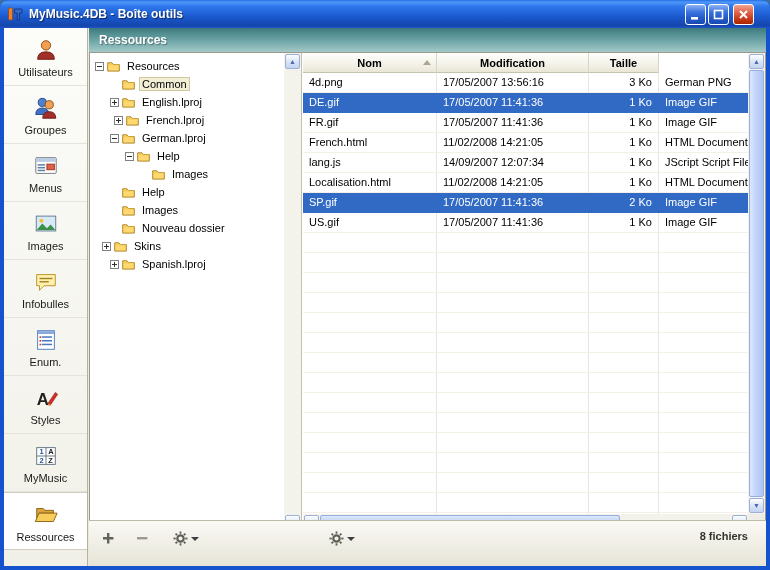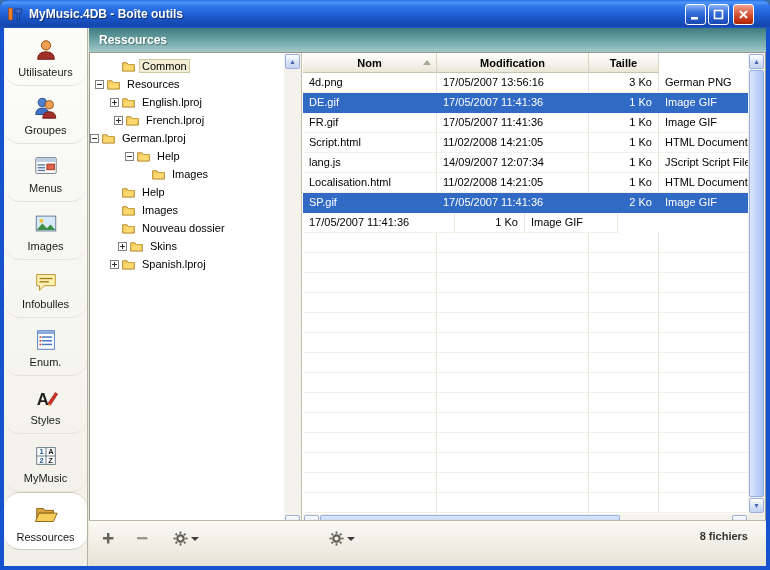--- a/index.html
+++ b/index.html
@@ -14,21 +14,21 @@
     display:flex;align-items:center;justify-content:center;cursor:default;}
   .btn-min,.btn-max{background:linear-gradient(180deg,#8FB2F2 0%,#3C76E0 35%,#2258C8 70%,#1A4AB0 100%);}
   .btn-close{background:linear-gradient(180deg,#F2A38E 0%,#E06A50 35%,#C93A1C 72%,#A82600 100%);}
   .btn-min{right:64px;}.btn-max{right:41px;}.btn-close{right:16px;}
   
   #content{position:absolute;left:4px;top:28px;width:762px;height:538px;background:#ECE9D8;}
   
   #sidebar{position:absolute;left:0;top:0;width:84px;height:538px;
     background:linear-gradient(180deg,#FCFCF9 0%,#F1F0E8 100%);border-right:1px solid #B5B2A3;overflow:hidden;}
   .side-item{height:58px;display:flex;flex-direction:column;align-items:center;justify-content:center;
-    border-bottom:1px solid #E6E4DA;cursor:default;border-radius:16px;}
+    border-bottom:1px solid #E6E4DA;cursor:default;}
   .side-item.selected{background:#FFFFFF;border-top:1px solid #D0CDC0;border-bottom:1px solid #D0CDC0;}
   .side-icon{height:30px;display:flex;align-items:center;justify-content:center;}
   .side-label{font-size:11px;color:#1A1A1A;margin-top:1px;}
   
   #main{position:absolute;left:85px;top:0;right:0;bottom:0;}
   #header-bar{position:absolute;left:0;top:0;right:0;height:24px;
     background:linear-gradient(180deg,#3D7A7E 0%,#6BA3A5 50%,#A3C9C8 100%);
     color:#fff;font-weight:bold;font-size:12px;line-height:24px;padding-left:10px;
     text-shadow:1px 1px 1px rgba(0,0,0,.35);}
   #workspace{position:absolute;left:0;top:24px;right:0;height:480px;background:#fff;border:1px solid #9C9A8C;}
@@ -217,44 +217,44 @@
 
     <div id="main">
       <div id="header-bar">
         <span>Ressources</span>
       </div>
 
       <div id="workspace">
 
         <div id="tree-panel">
           <div id="tree-rows">
-              <div class="tree-row" style="padding-left: 20px;">
-                <span class="tree-exp"></span>
-                <span class="tree-folder">
-                  <svg width="13" height="11" viewBox="0 0 13 11">
-                    <path d="M0.7 1.8 h4.3 l1.4 1.7 h5.9 v6.6 H0.7 z" fill="#FFD870" stroke="#A87C18" stroke-width="0.9"></path>
-                    <path d="M0.7 3.8 h11.6" stroke="#E8C050" stroke-width="0.7"></path>
-                  </svg>
-                </span>
-                <span class="tree-label selected">Common</span>
-              </div>
               <div class="tree-row" style="padding-left: 5px;">
                 <span class="tree-exp">
                   <svg width="9" height="9" viewBox="0 0 9 9">
                     <rect x="0.5" y="0.5" width="8" height="8" fill="#fff" stroke="#808080"></rect>
                     <line x1="2" y1="4.5" x2="7" y2="4.5" stroke="#303030"></line>
                   </svg>
                 </span>
                 <span class="tree-folder">
                   <svg width="13" height="11" viewBox="0 0 13 11">
                     <path d="M0.7 1.8 h4.3 l1.4 1.7 h5.9 v6.6 H0.7 z" fill="#FFD870" stroke="#A87C18" stroke-width="0.9"></path>
                     <path d="M0.7 3.8 h11.6" stroke="#E8C050" stroke-width="0.7"></path>
                   </svg>
                 </span>
                 <span class="tree-label">Resources</span>
+              </div>
+              <div class="tree-row" style="padding-left: 20px;">
+                <span class="tree-exp"></span>
+                <span class="tree-folder">
+                  <svg width="13" height="11" viewBox="0 0 13 11">
+                    <path d="M0.7 1.8 h4.3 l1.4 1.7 h5.9 v6.6 H0.7 z" fill="#FFD870" stroke="#A87C18" stroke-width="0.9"></path>
+                    <path d="M0.7 3.8 h11.6" stroke="#E8C050" stroke-width="0.7"></path>
+                  </svg>
+                </span>
+                <span class="tree-label selected">Common</span>
               </div>
               <div class="tree-row" style="padding-left: 20px;">
                 <span class="tree-exp">
                   <svg width="9" height="9" viewBox="0 0 9 9">
                     <rect x="0.5" y="0.5" width="8" height="8" fill="#fff" stroke="#808080"></rect>
                     <line x1="2" y1="4.5" x2="7" y2="4.5" stroke="#303030"></line>
                     <line x1="4.5" y1="2" x2="4.5" y2="7" stroke="#303030"></line>
                   </svg>
                 </span>
                 <span class="tree-folder">
@@ -274,21 +274,21 @@
                   </svg>
                 </span>
                 <span class="tree-folder">
                   <svg width="13" height="11" viewBox="0 0 13 11">
                     <path d="M0.7 1.8 h4.3 l1.4 1.7 h5.9 v6.6 H0.7 z" fill="#FFD870" stroke="#A87C18" stroke-width="0.9"></path>
                     <path d="M0.7 3.8 h11.6" stroke="#E8C050" stroke-width="0.7"></path>
                   </svg>
                 </span>
                 <span class="tree-label">French.lproj</span>
               </div>
-              <div class="tree-row" style="">
+              <div class="tree-row" style="padding-left: 20px;">
                 <span class="tree-exp">
                   <svg width="9" height="9" viewBox="0 0 9 9">
                     <rect x="0.5" y="0.5" width="8" height="8" fill="#fff" stroke="#808080"></rect>
                     <line x1="2" y1="4.5" x2="7" y2="4.5" stroke="#303030"></line>
                   </svg>
                 </span>
                 <span class="tree-folder">
                   <svg width="13" height="11" viewBox="0 0 13 11">
                     <path d="M0.7 1.8 h4.3 l1.4 1.7 h5.9 v6.6 H0.7 z" fill="#FFD870" stroke="#A87C18" stroke-width="0.9"></path>
                     <path d="M0.7 3.8 h11.6" stroke="#E8C050" stroke-width="0.7"></path>
@@ -344,21 +344,21 @@
               <div class="tree-row" style="padding-left: 20px;">
                 <span class="tree-exp"></span>
                 <span class="tree-folder">
                   <svg width="13" height="11" viewBox="0 0 13 11">
                     <path d="M0.7 1.8 h4.3 l1.4 1.7 h5.9 v6.6 H0.7 z" fill="#FFD870" stroke="#A87C18" stroke-width="0.9"></path>
                     <path d="M0.7 3.8 h11.6" stroke="#E8C050" stroke-width="0.7"></path>
                   </svg>
                 </span>
                 <span class="tree-label">Nouveau dossier</span>
               </div>
-              <div class="tree-row" style="padding-left: 28px;">
+              <div class="tree-row" style="padding-left: 12px;">
                 <span class="tree-exp">
                   <svg width="9" height="9" viewBox="0 0 9 9">
                     <rect x="0.5" y="0.5" width="8" height="8" fill="#fff" stroke="#808080"></rect>
                     <line x1="2" y1="4.5" x2="7" y2="4.5" stroke="#303030"></line>
                     <line x1="4.5" y1="2" x2="4.5" y2="7" stroke="#303030"></line>
                   </svg>
                 </span>
                 <span class="tree-folder">
                   <svg width="13" height="11" viewBox="0 0 13 11">
                     <path d="M0.7 1.8 h4.3 l1.4 1.7 h5.9 v6.6 H0.7 z" fill="#FFD870" stroke="#A87C18" stroke-width="0.9"></path>
@@ -416,21 +416,21 @@
                 <div class="td c2" style="width:70px">1 Ko</div>
                 <div class="td c3" style="width:93px">Image GIF</div>
               </div>
               <div class="trow">
                 <div class="td c0" style="width:134px">FR.gif</div>
                 <div class="td c1" style="width:152px">17/05/2007 11:41:36</div>
                 <div class="td c2" style="width:70px">1 Ko</div>
                 <div class="td c3" style="width:93px">Image GIF</div>
               </div>
               <div class="trow">
-                <div class="td c0" style="width:134px">Script.html</div>
+                <div class="td c0" style="width:134px">French.html</div>
                 <div class="td c1" style="width:152px">11/02/2008 14:21:05</div>
                 <div class="td c2" style="width:70px">1 Ko</div>
                 <div class="td c3" style="width:93px">HTML Document</div>
               </div>
               <div class="trow">
                 <div class="td c0" style="width:134px">lang.js</div>
                 <div class="td c1" style="width:152px">14/09/2007 12:07:34</div>
                 <div class="td c2" style="width:70px">1 Ko</div>
                 <div class="td c3" style="width:93px">JScript Script File</div>
               </div>
@@ -440,20 +440,21 @@
                 <div class="td c2" style="width:70px">1 Ko</div>
                 <div class="td c3" style="width:93px">HTML Document</div>
               </div>
               <div class="trow selected">
                 <div class="td c0" style="width:134px">SP.gif</div>
                 <div class="td c1" style="width:152px">17/05/2007 11:41:36</div>
                 <div class="td c2" style="width:70px">2 Ko</div>
                 <div class="td c3" style="width:93px">Image GIF</div>
               </div>
               <div class="trow">
+                <div class="td c0" style="width:134px">US.gif</div>
                 <div class="td c1" style="width:152px">17/05/2007 11:41:36</div>
                 <div class="td c2" style="width:70px">1 Ko</div>
                 <div class="td c3" style="width:93px">Image GIF</div>
               </div>
               <div class="trow">
                 <div class="td c0" style="width:134px"></div>
                 <div class="td c1" style="width:152px"></div>
                 <div class="td c2" style="width:70px"></div>
                 <div class="td c3" style="width:93px"></div>
               </div>

